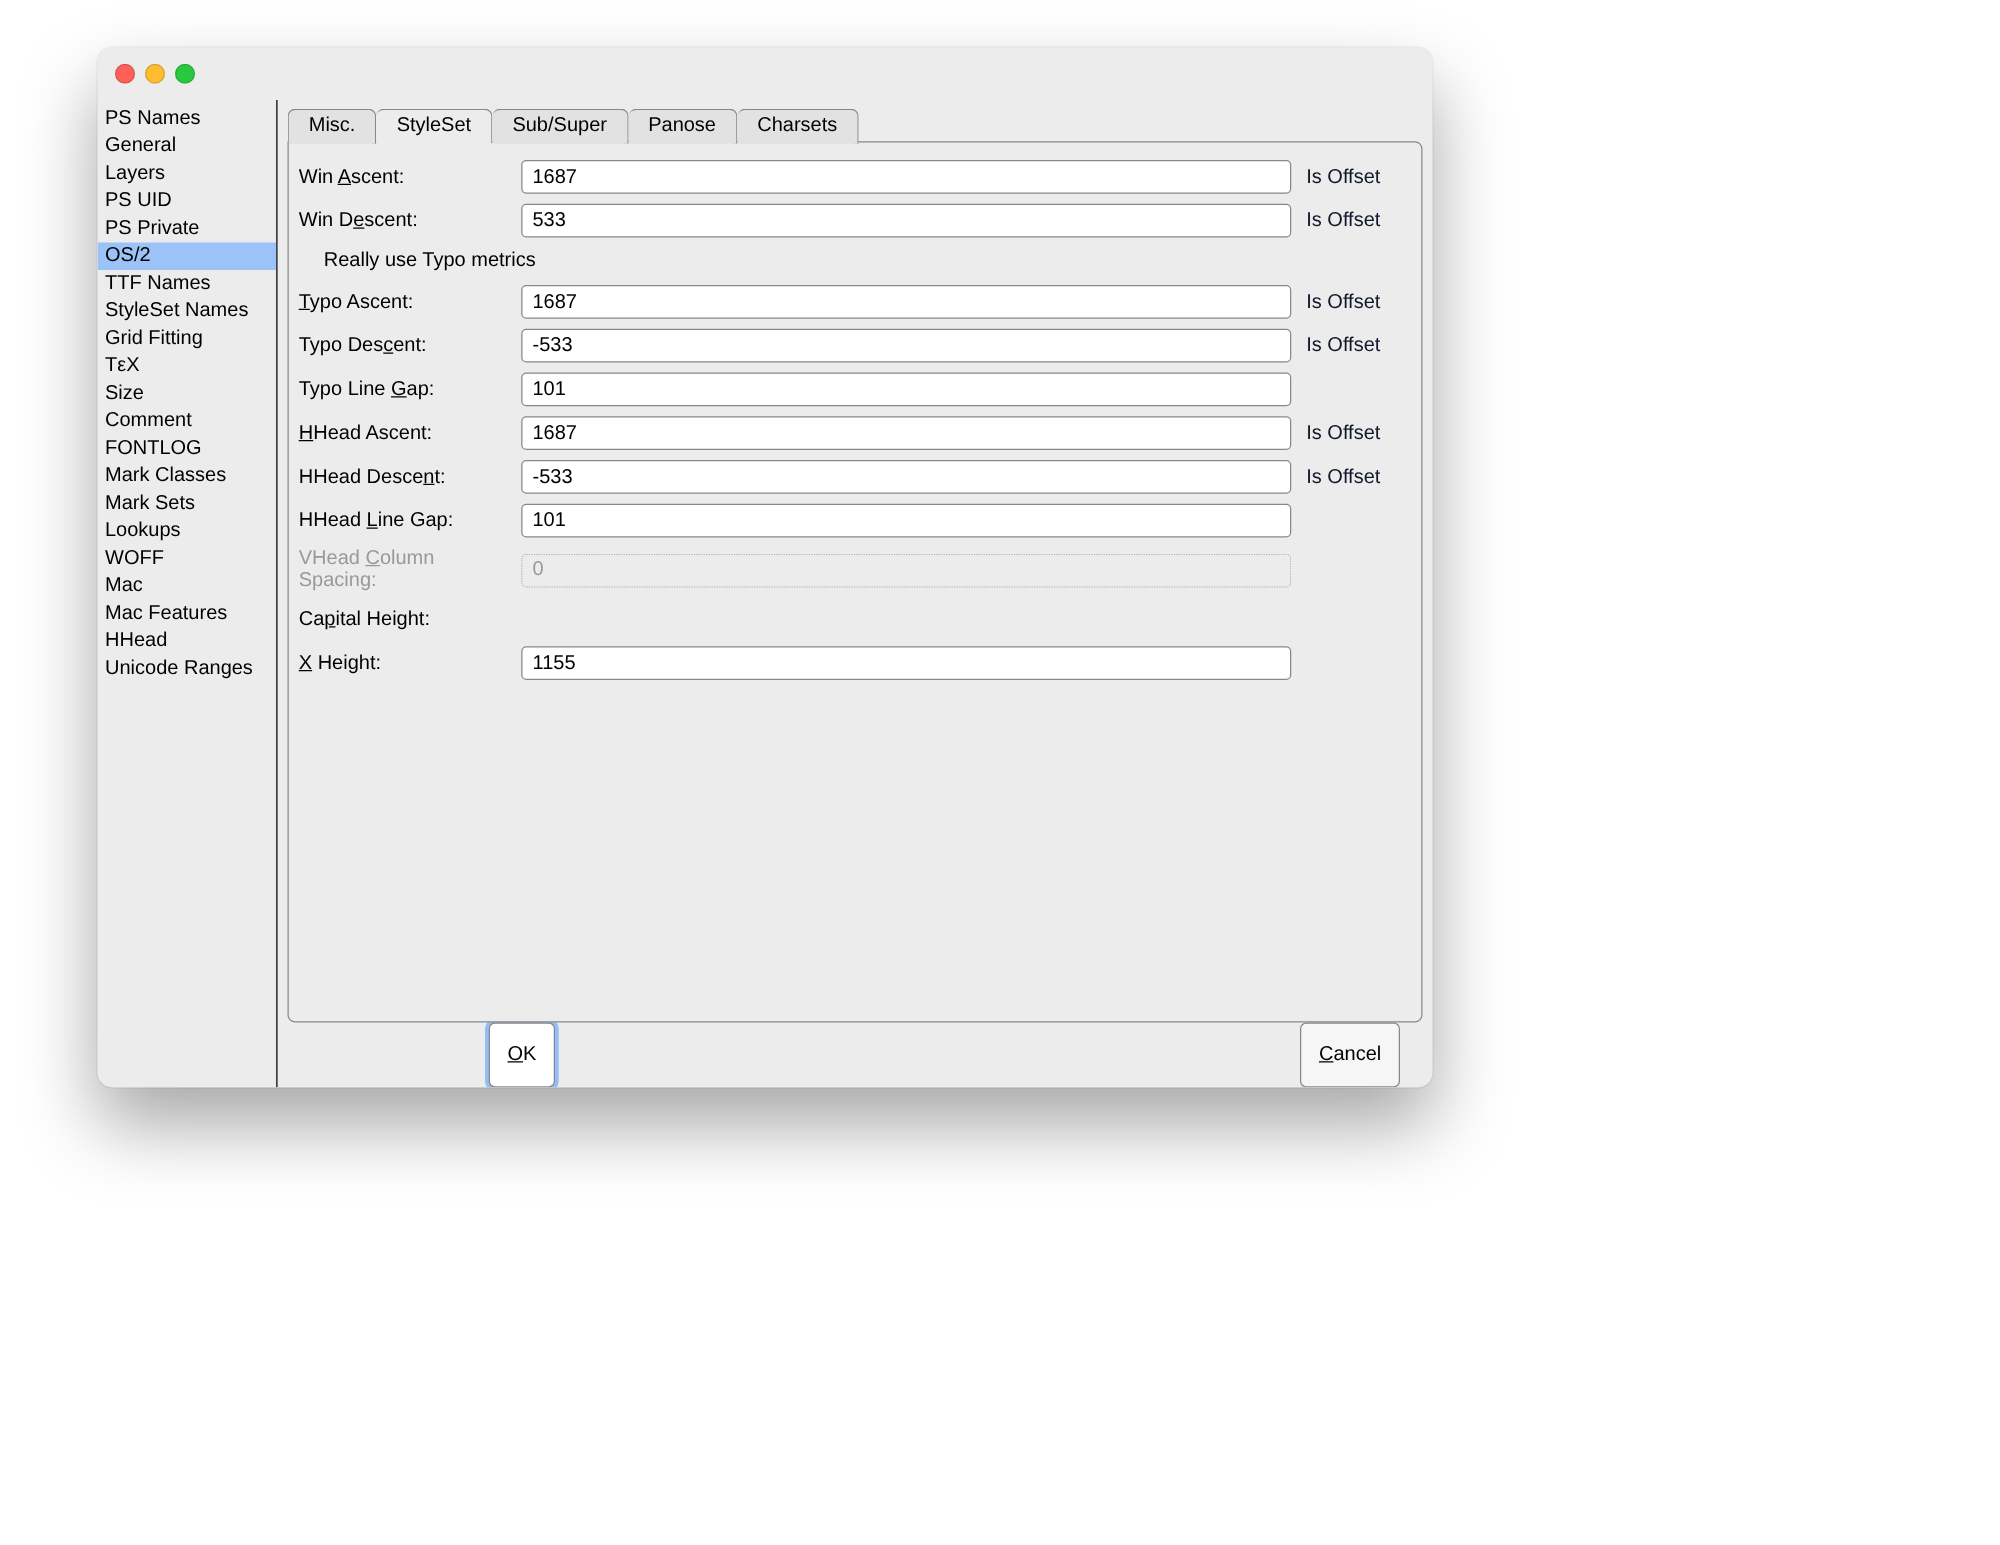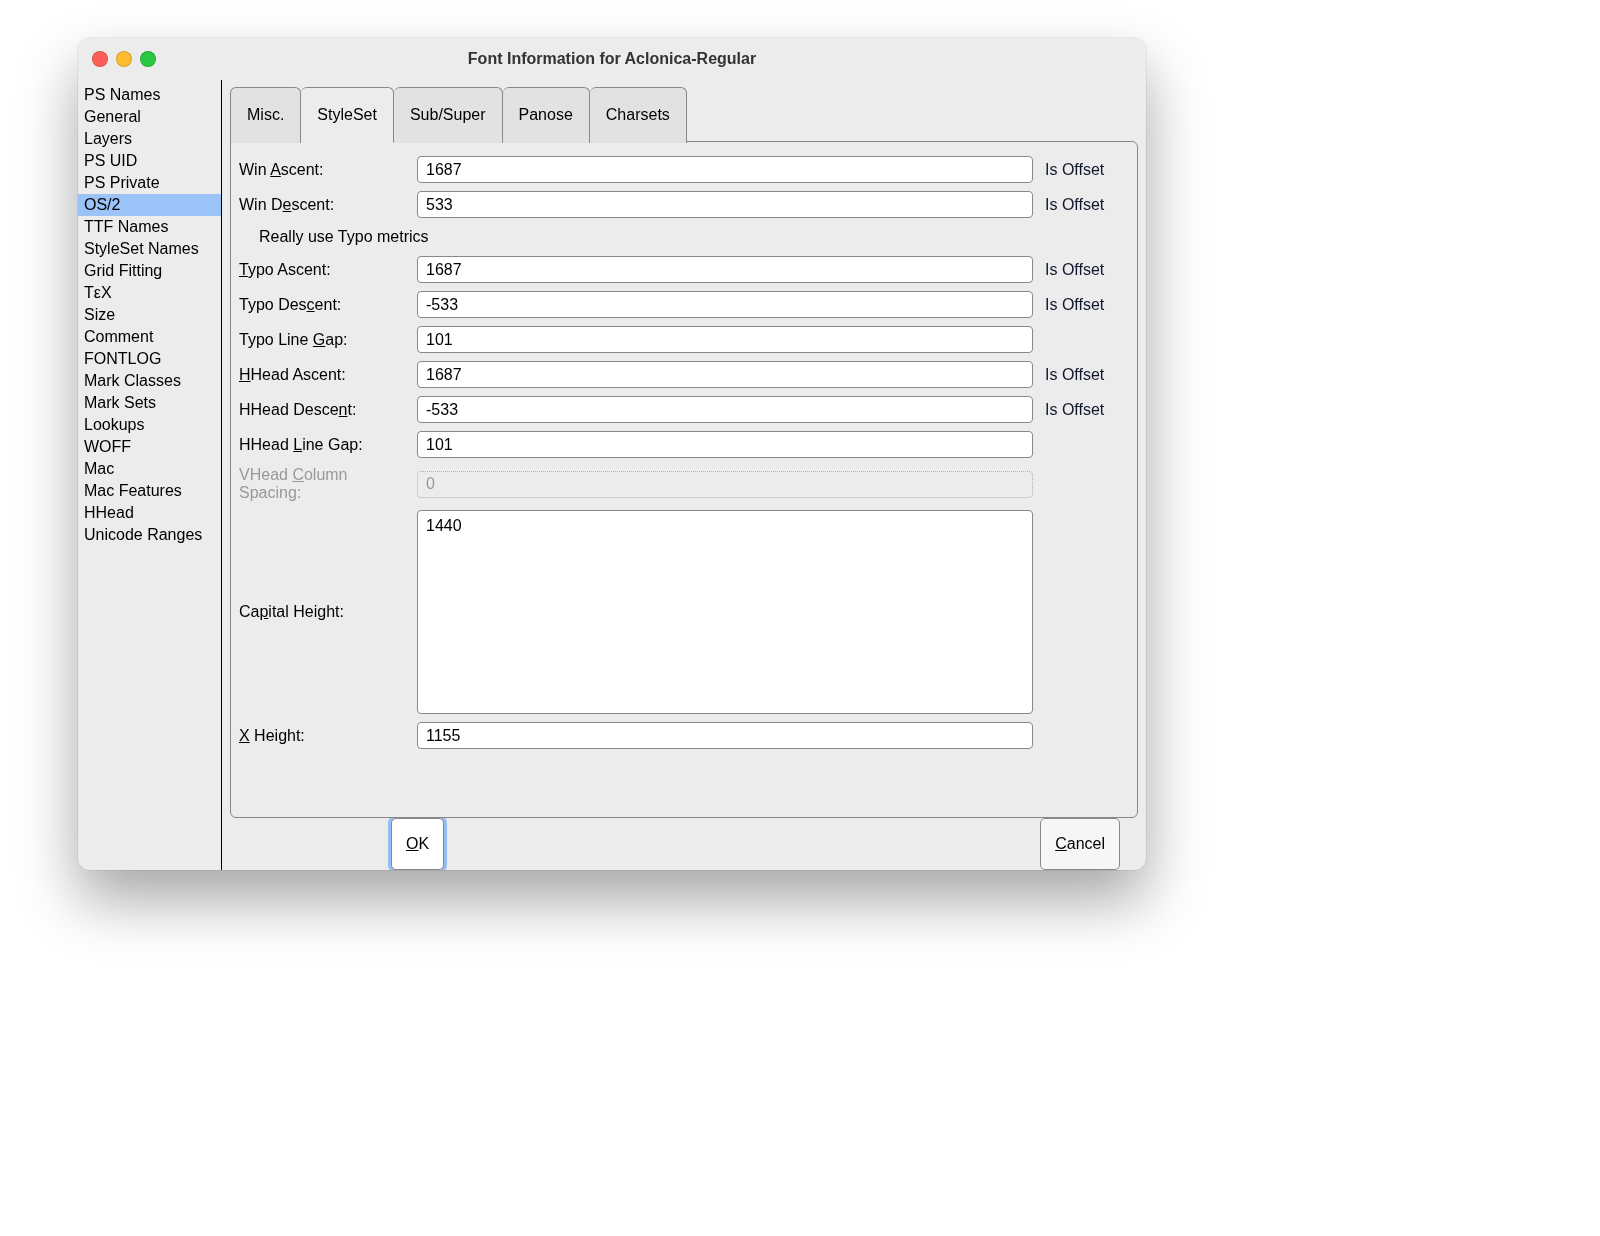--- a/index.html
+++ b/index.html
@@ -78,21 +78,21 @@
     overflow:hidden;
   }
   .tabs {
     display:flex;
     position:relative;
     z-index:2;
   }
   .tab {
     border:1px solid var(--border);
     border-bottom:none;
-    padding:18px 16px;
+    padding:4px 16px;
     font-size:16px;
     background: #e2e2e2;
     border-radius:6px 6px 0 0;
     margin-right:0px;
     position:relative;
     top:1px;
     cursor:default;
   }
   .tab + .tab { border-left:none; }
   .tab.active {
@@ -180,21 +180,20 @@
 
 <div class="stage">
   <div class="window">
 
     <div class="titlebar">
       <div class="tl-buttons">
         <div class="tl-btn tl-close"></div>
         <div class="tl-btn tl-min"></div>
         <div class="tl-btn tl-max"></div>
       </div>
-      <div class="title">Font Information for Aclonica-Regular</div>
     </div>
 
     <div class="body">
       <div class="sidebar" id="sidebar">
           <div class="sidebar-item">PS Names</div>
           <div class="sidebar-item">General</div>
           <div class="sidebar-item">Layers</div>
           <div class="sidebar-item">PS UID</div>
           <div class="sidebar-item">PS Private</div>
           <div class="sidebar-item selected">OS/2</div>
@@ -299,21 +298,20 @@
               <span>VHead </span><u class="accel">C</u><span>olumn Spacing:</span>
             </div>
             <input class="inp disabled" disabled="" value="0" style="">
             <div class="suffix empty">Is Offset</div>
           </div>
 
           <div class="row tall">
             <div class="lbl">
               <span>Ca</span><u class="accel">p</u><span>ital Height:</span>
             </div>
-            <textarea class="inp tall" style="">1440</textarea>
             <div class="suffix empty">Is Offset</div>
           </div>
 
           <div class="row">
             <div class="lbl">
               <u class="accel">X</u><span> Height:</span>
             </div>
             <input class="inp" value="1155" style="">
             <div class="suffix empty">Is Offset</div>
           </div>

